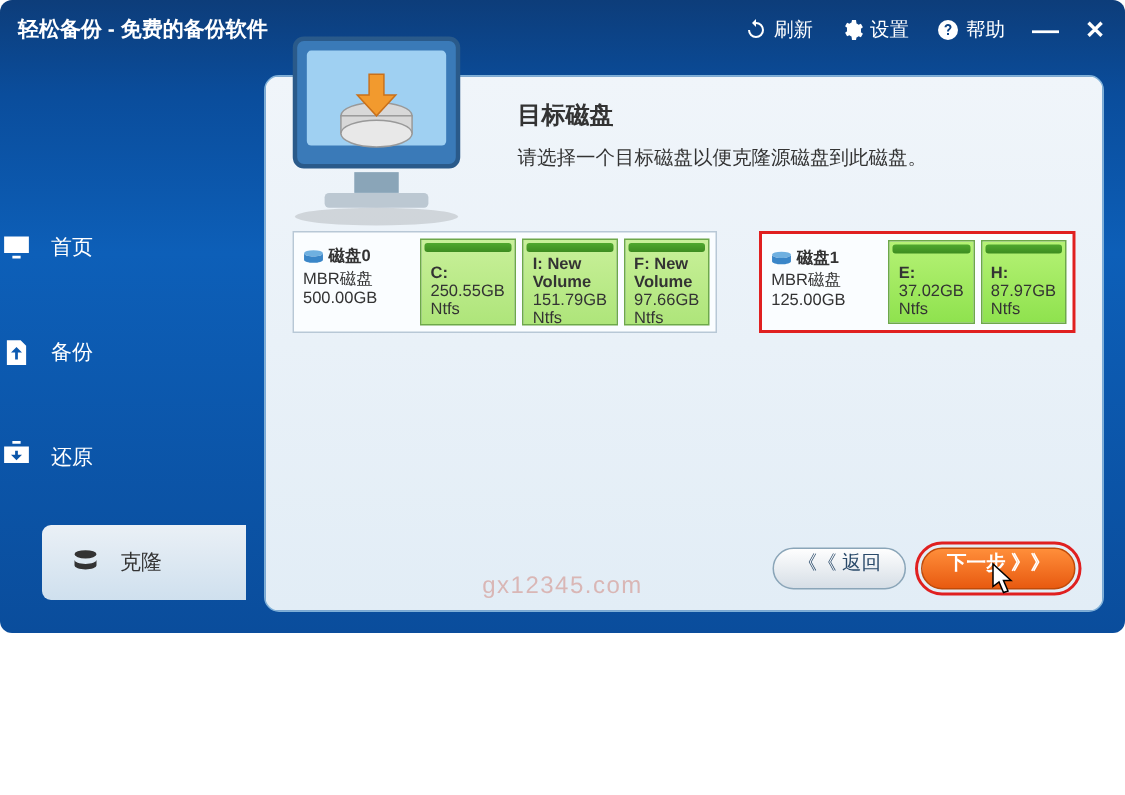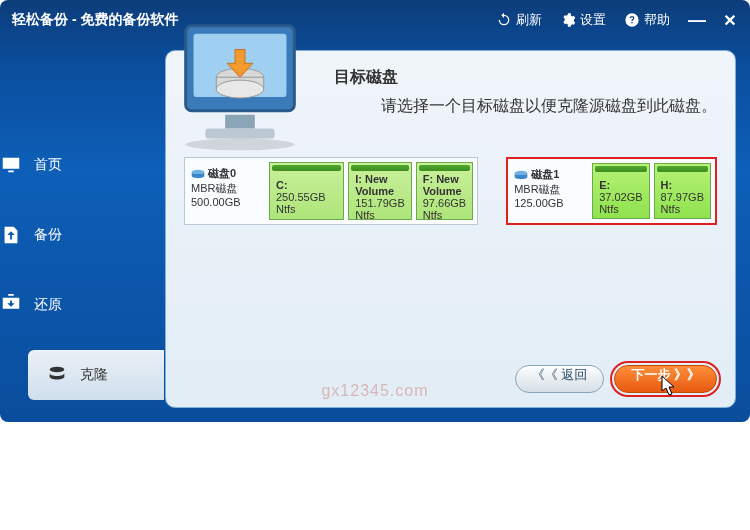--- a/index.html
+++ b/index.html
@@ -10,25 +10,25 @@
 .titlebar-actions { display: flex; gap: 18px; align-items: center; }
 .tb-btn { display: flex; align-items: center; gap: 4px; color: #fff; cursor: pointer; font-size: 13px; }
 .tb-btn svg { width: 16px; height: 16px; fill: #fff; }
 .win-min { width: 16px; color:#fff; cursor:pointer; font-weight:bold; font-size:18px; text-align:center; }
 .win-close { width: 16px; color:#fff; cursor:pointer; font-weight:bold; font-size:16px; text-align:center; }
 .body-area { display:flex; height: calc(100% - 40px); }
 .sidebar { width: 164px; padding-top: 100px; display:flex; flex-direction:column; }
 .side-item { display:flex; align-items:center; gap:12px; height:50px; color:#fff; cursor:pointer; font-size:14px; margin-bottom:20px; position:relative; }
 .side-item.active { background: linear-gradient(180deg,#eaf0f6,#cfe0ee); color:#333; border-top-left-radius:6px; border-bottom-left-radius:6px; margin-left:28px; padding-left:18px; }
 .side-item svg { width:22px; height:22px; fill:currentColor; }
-.content-panel { flex:1; margin:10px 14px 14px 1px; background: linear-gradient(180deg,#f0f5fa,#e2edf6); border:1px solid #7fb0d8; border-radius:10px; position:relative; padding:16px 18px 14px 18px; display:flex; flex-direction:column; }
+.content-panel { flex:1; margin:10px 14px 14px 12px; background: linear-gradient(180deg,#f0f5fa,#e2edf6); border:1px solid #7fb0d8; border-radius:10px; position:relative; padding:16px 18px 14px 18px; display:flex; flex-direction:column; }
 .monitor { position:absolute; left:-10px; top:-32px; width:168px; height:150px; }
 .heading-block { margin-left:150px; }
 .heading { font-size:16px; font-weight:bold; color:#333; margin-bottom:8px; }
-.subheading { font-size:16px; color:#333;text-align:right; }
+.subheading { font-size:13px; color:#333; }
 .disks { margin-top:40px; display:flex; flex-direction:row; gap:28px; }
 .disk-row { display:flex; gap:4px; padding:4px; border:1px solid #b8c8d6; background:#fafdff; height:68px; }
 .disk-row.selected { border:2px solid #e02020; }
 .disk-info { width:76px; padding:4px 2px; font-size:11px; color:#333; }
 .disk-info .disk-icon-row { display:flex; align-items:center; gap:3px; font-weight:bold; }
 .disk-info .disk-icon-row svg { width:14px; height:10px; fill:#3a86c8; }
 .partition { border:1px solid #6da84a; background:linear-gradient(180deg,#c9f09a,#aee57a); padding:3px 6px; font-size:11px; color:#333; position:relative; display:flex; flex-direction:column; justify-content:center; }
 .partition .bar { height:6px; background:linear-gradient(180deg,#4fa82e,#3d8c20); border-radius:2px; margin-bottom:auto; position:absolute; top:2px; left:2px; right:2px; }
 .partition .ptxt { margin-top:12px; font-weight:bold; }
 .partition .psub { font-weight:normal; }

